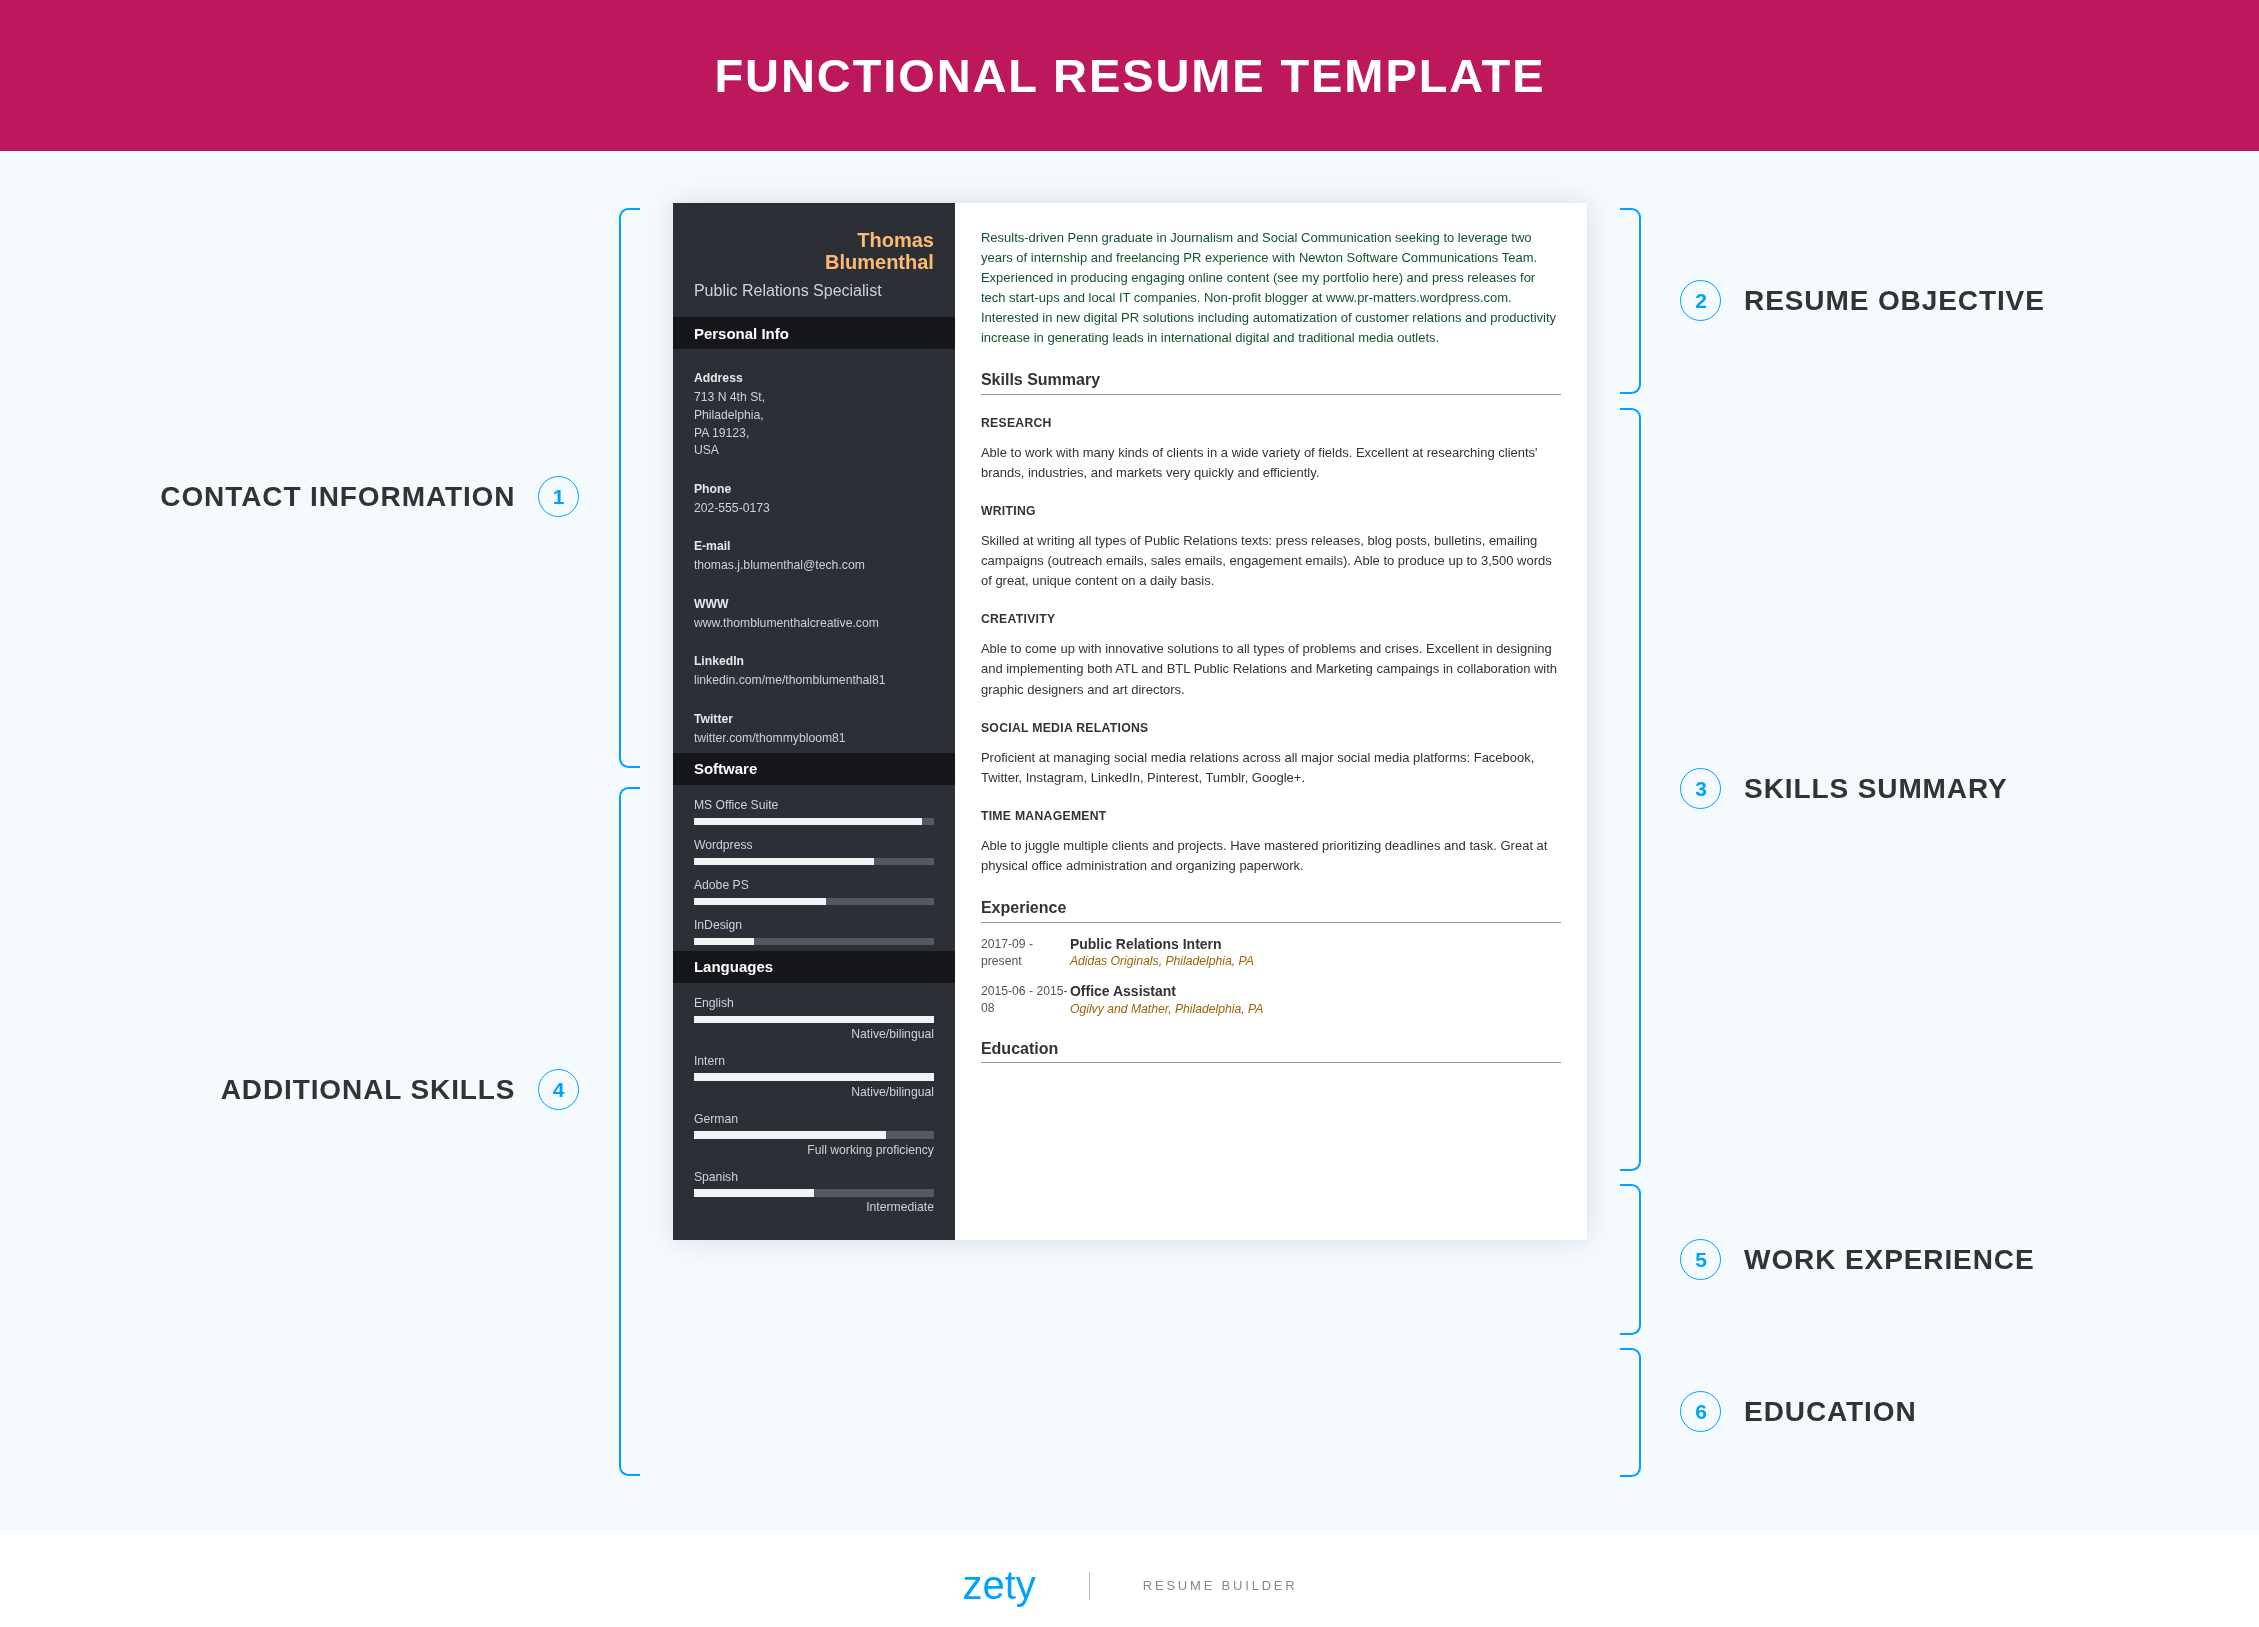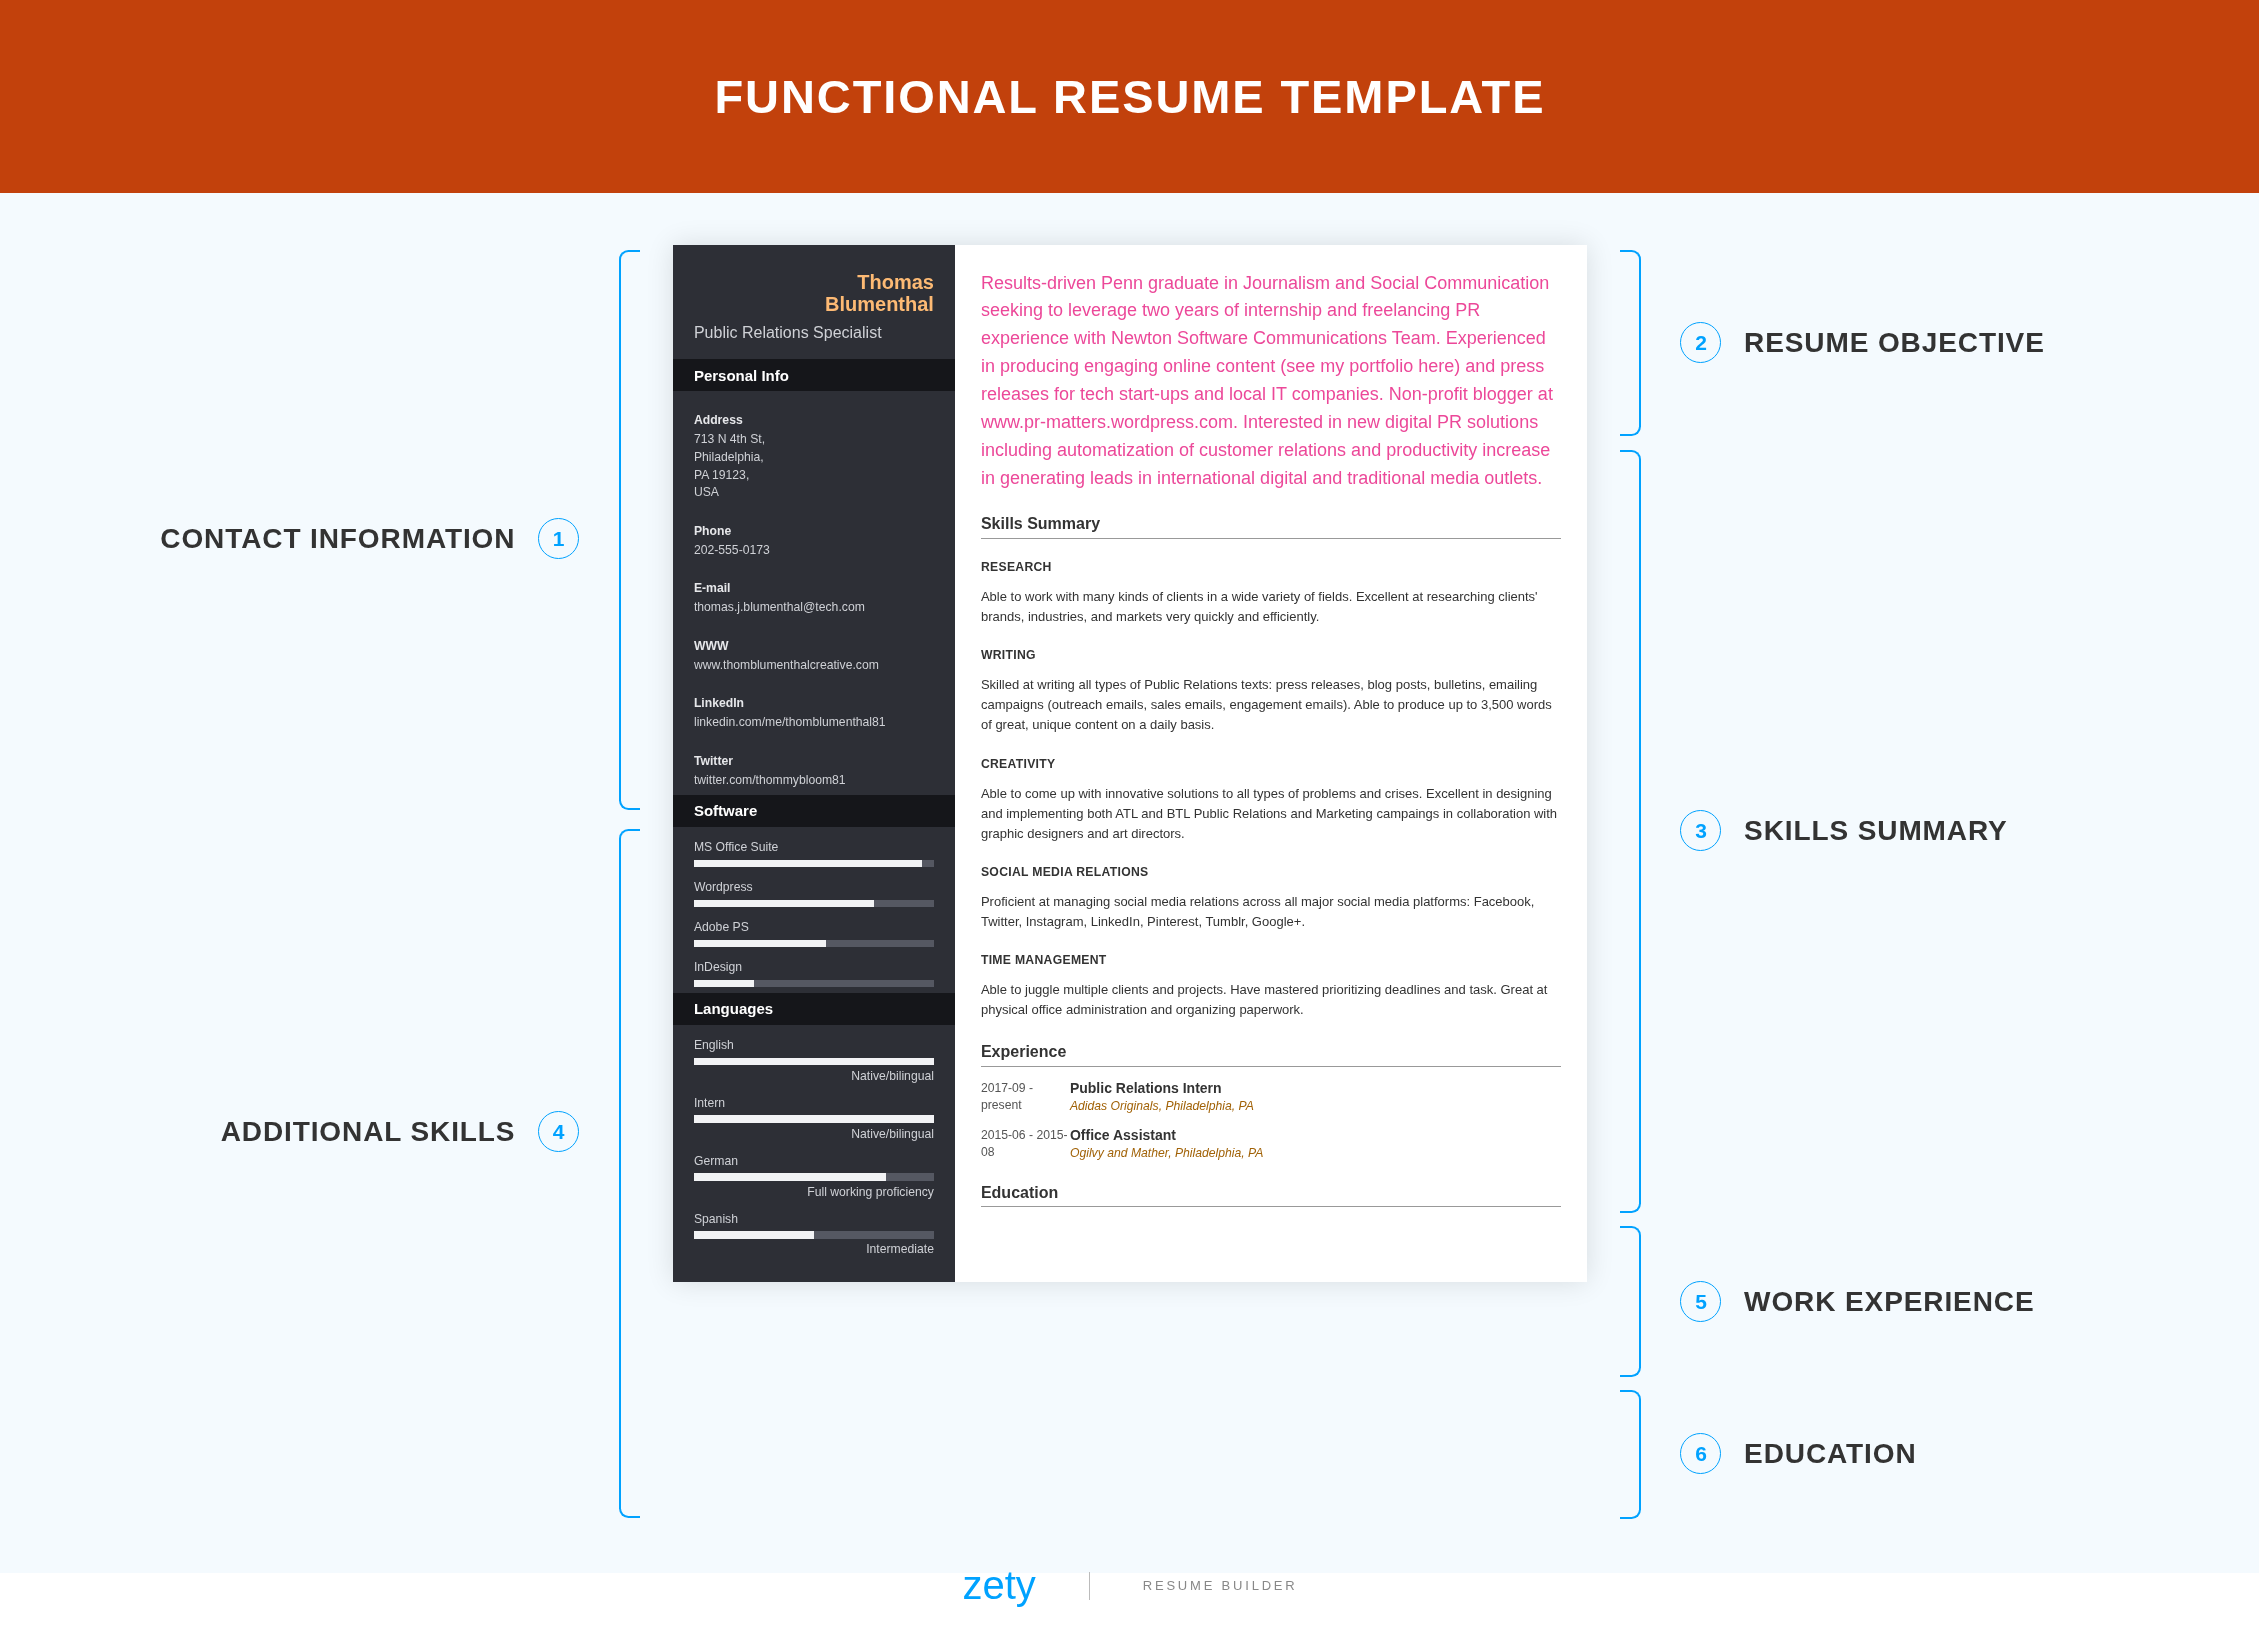--- a/index.html
+++ b/index.html
@@ -1,18 +1,18 @@
 <!DOCTYPE html>
 <html style="font-size:15px"><head>
 <meta charset="utf-8">
 <style>
 * { margin: 0; padding: 0; box-sizing: border-box; }
 body { font-family: Arial, Helvetica, sans-serif; background: #fff; width: 2260px; height: 1627px; position: relative; }
 
-.header-banner { background: #c2410c; height: 193px; display: flex; align-items: center; justify-content: center; }
+.header-banner { background: #be185d; height: 151px; display: flex; align-items: center; justify-content: center; }
 .header-banner h1 { color: #fff; font-size: 47px; font-weight: 700; letter-spacing: 1.9px; }
 
 .page-body { background: #f4fafe; padding-top: 52px; padding-bottom: 47px; display:flex; justify-content:center; }
 
 .layout { display: flex; align-items: flex-start; width: 1789px; }
 
 .left-labels, .right-labels { width: 395px; position: relative; height: 1281px; }
 .left-labels { display:flex; flex-direction:column; align-items:flex-end; }
 .right-labels{ display:flex; flex-direction:column; align-items:flex-start; padding-left:17px;}
 
@@ -38,21 +38,21 @@
 .side-label { font-weight:700; font-size:12.2px; margin-top:22px; }
 .side-val { font-size:12.2px; color:#cfd1d6; margin-top:3.8px; line-height:1.45; }
 
 .skillbar-row { margin-top:13px; }
 .skillbar-name { font-size:12.2px; color:#cfd1d6; }
 .skillbar-track { margin-top:5.6px; background:#555862; height:7.5px; width:100%; position:relative; }
 .skillbar-fill { background:#f2f3f5; height:100%; }
 .lang-level { text-align:right; font-size:12.2px; color:#cfd1d6; margin-top:3.8px; }
 
 
-.objective { font-size:18px; line-height:1.55; color:#ec4899; }
+.objective { font-size:13px; line-height:1.55; color:#14532d; }
 .sec-title { font-weight:700; font-size:16px; margin-top:22.6px; border-bottom:0.9px solid #999; padding-bottom:4.7px; }
 .sub-skill { font-weight:700; font-size:12.2px; letter-spacing:0.3px; margin-top:21px; text-transform:uppercase; }
 .sub-body { font-size:13px; line-height:1.55; margin-top:13px; color:#333; }
 
 .exp-row { display:flex; margin-top:13px; }
 .exp-dates { width:89px; font-size:12.2px; color:#555; line-height:1.4; }
 .exp-info { flex:1; }
 .exp-title { font-weight:700; font-size:14px; }
 .exp-sub { font-size:12.2px; font-style:italic; color:#a16207; margin-top:2.8px; }
 .edu-title { font-weight:700; font-size:14px; line-height:1.4; }

